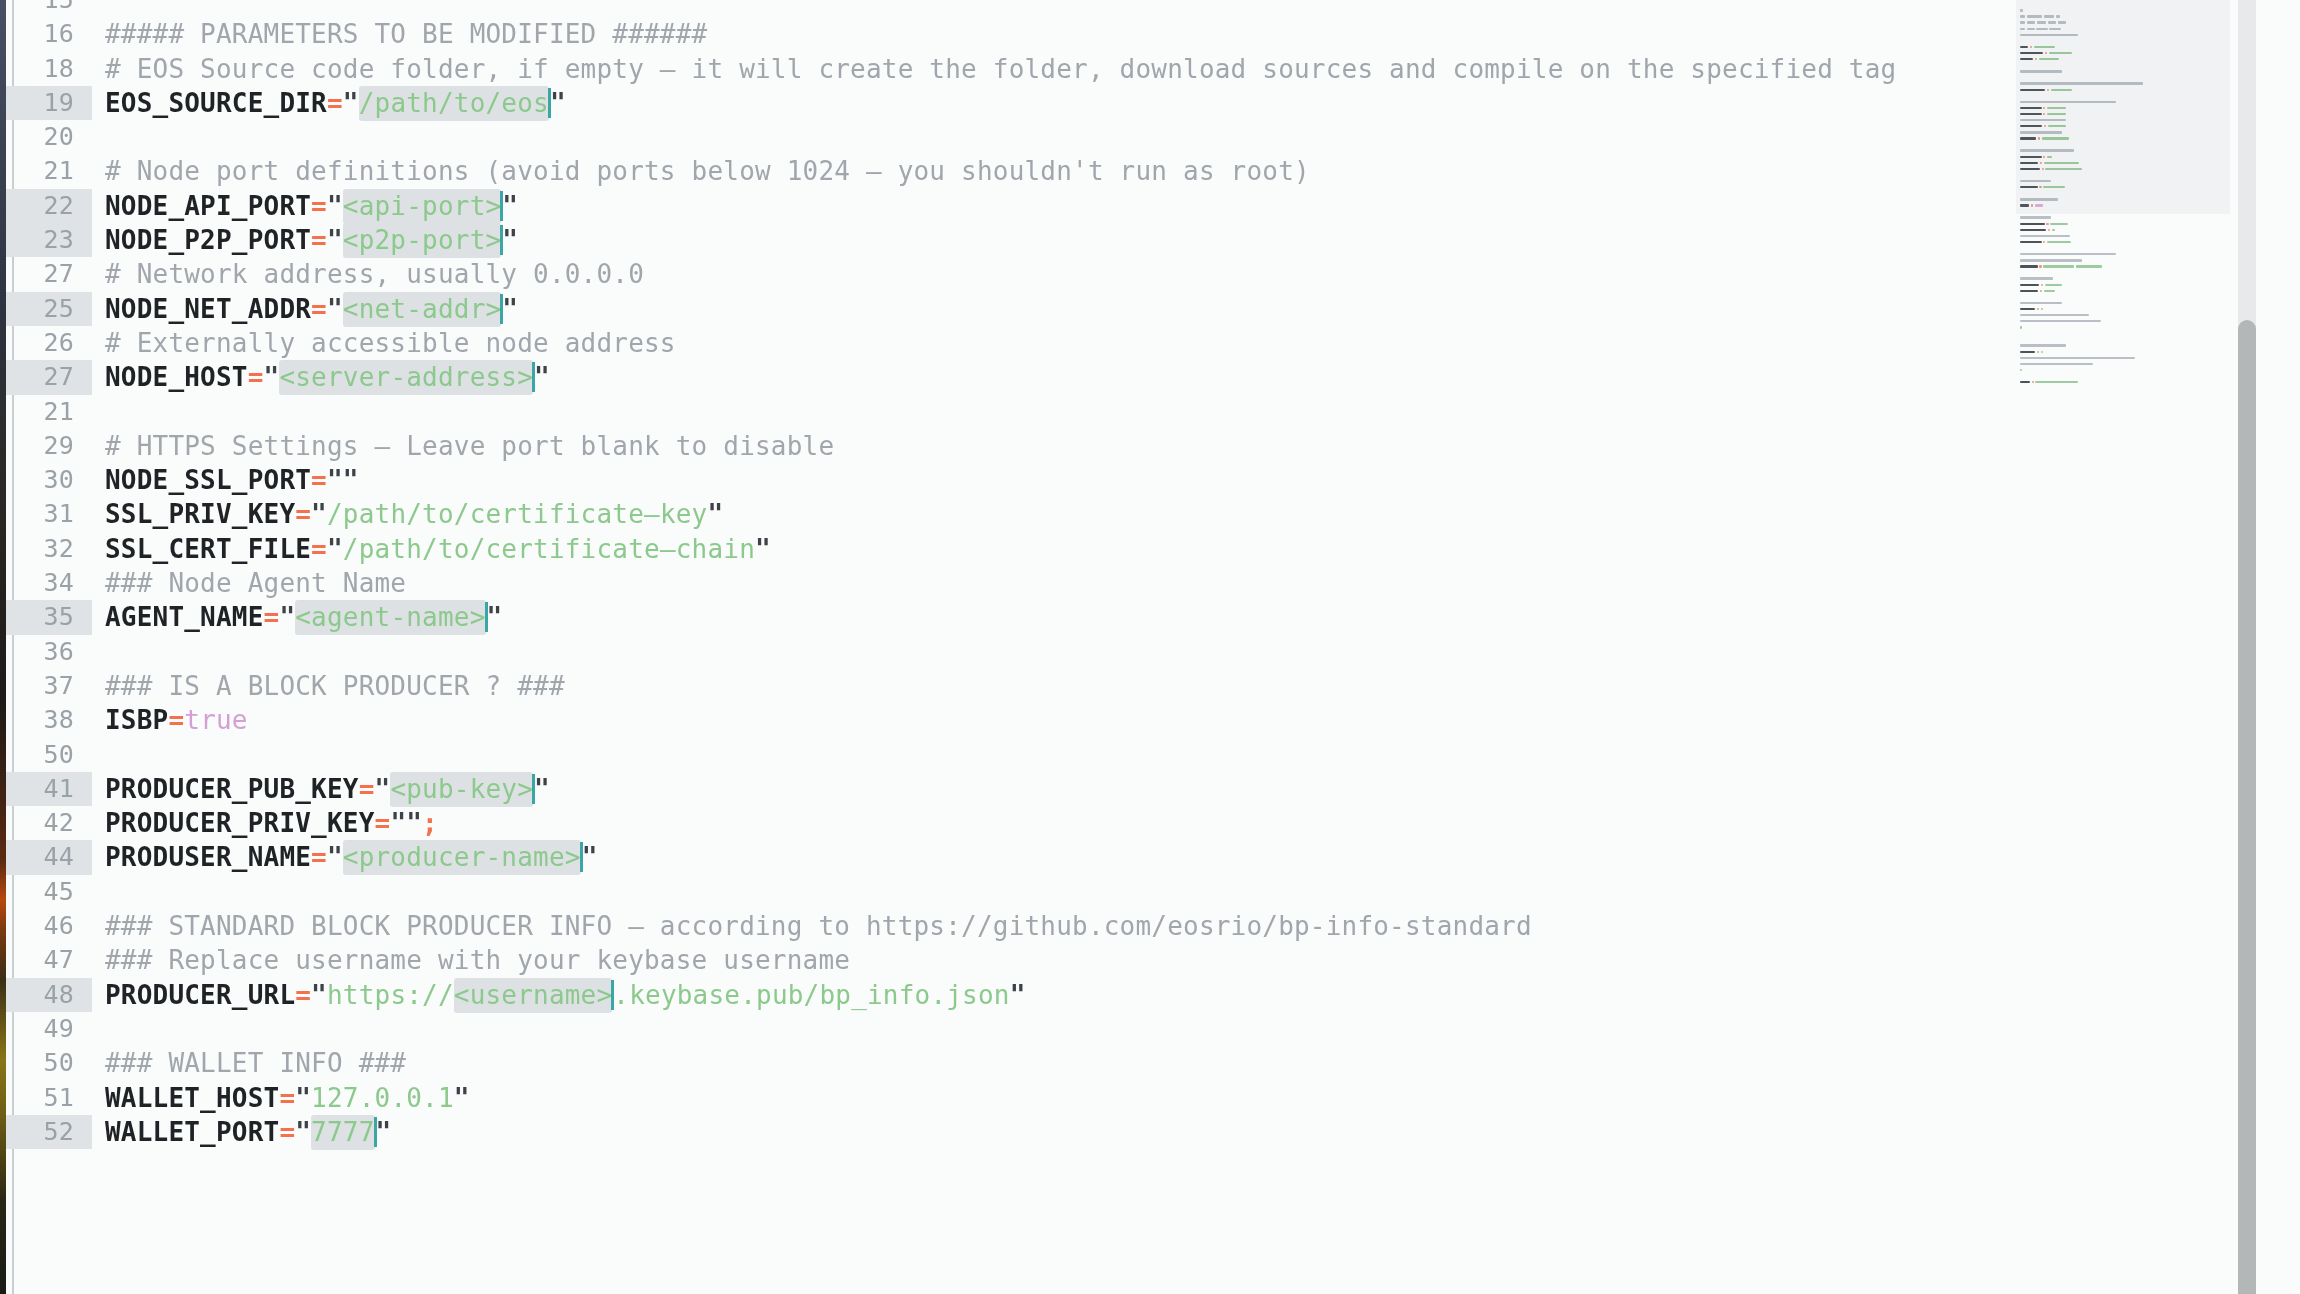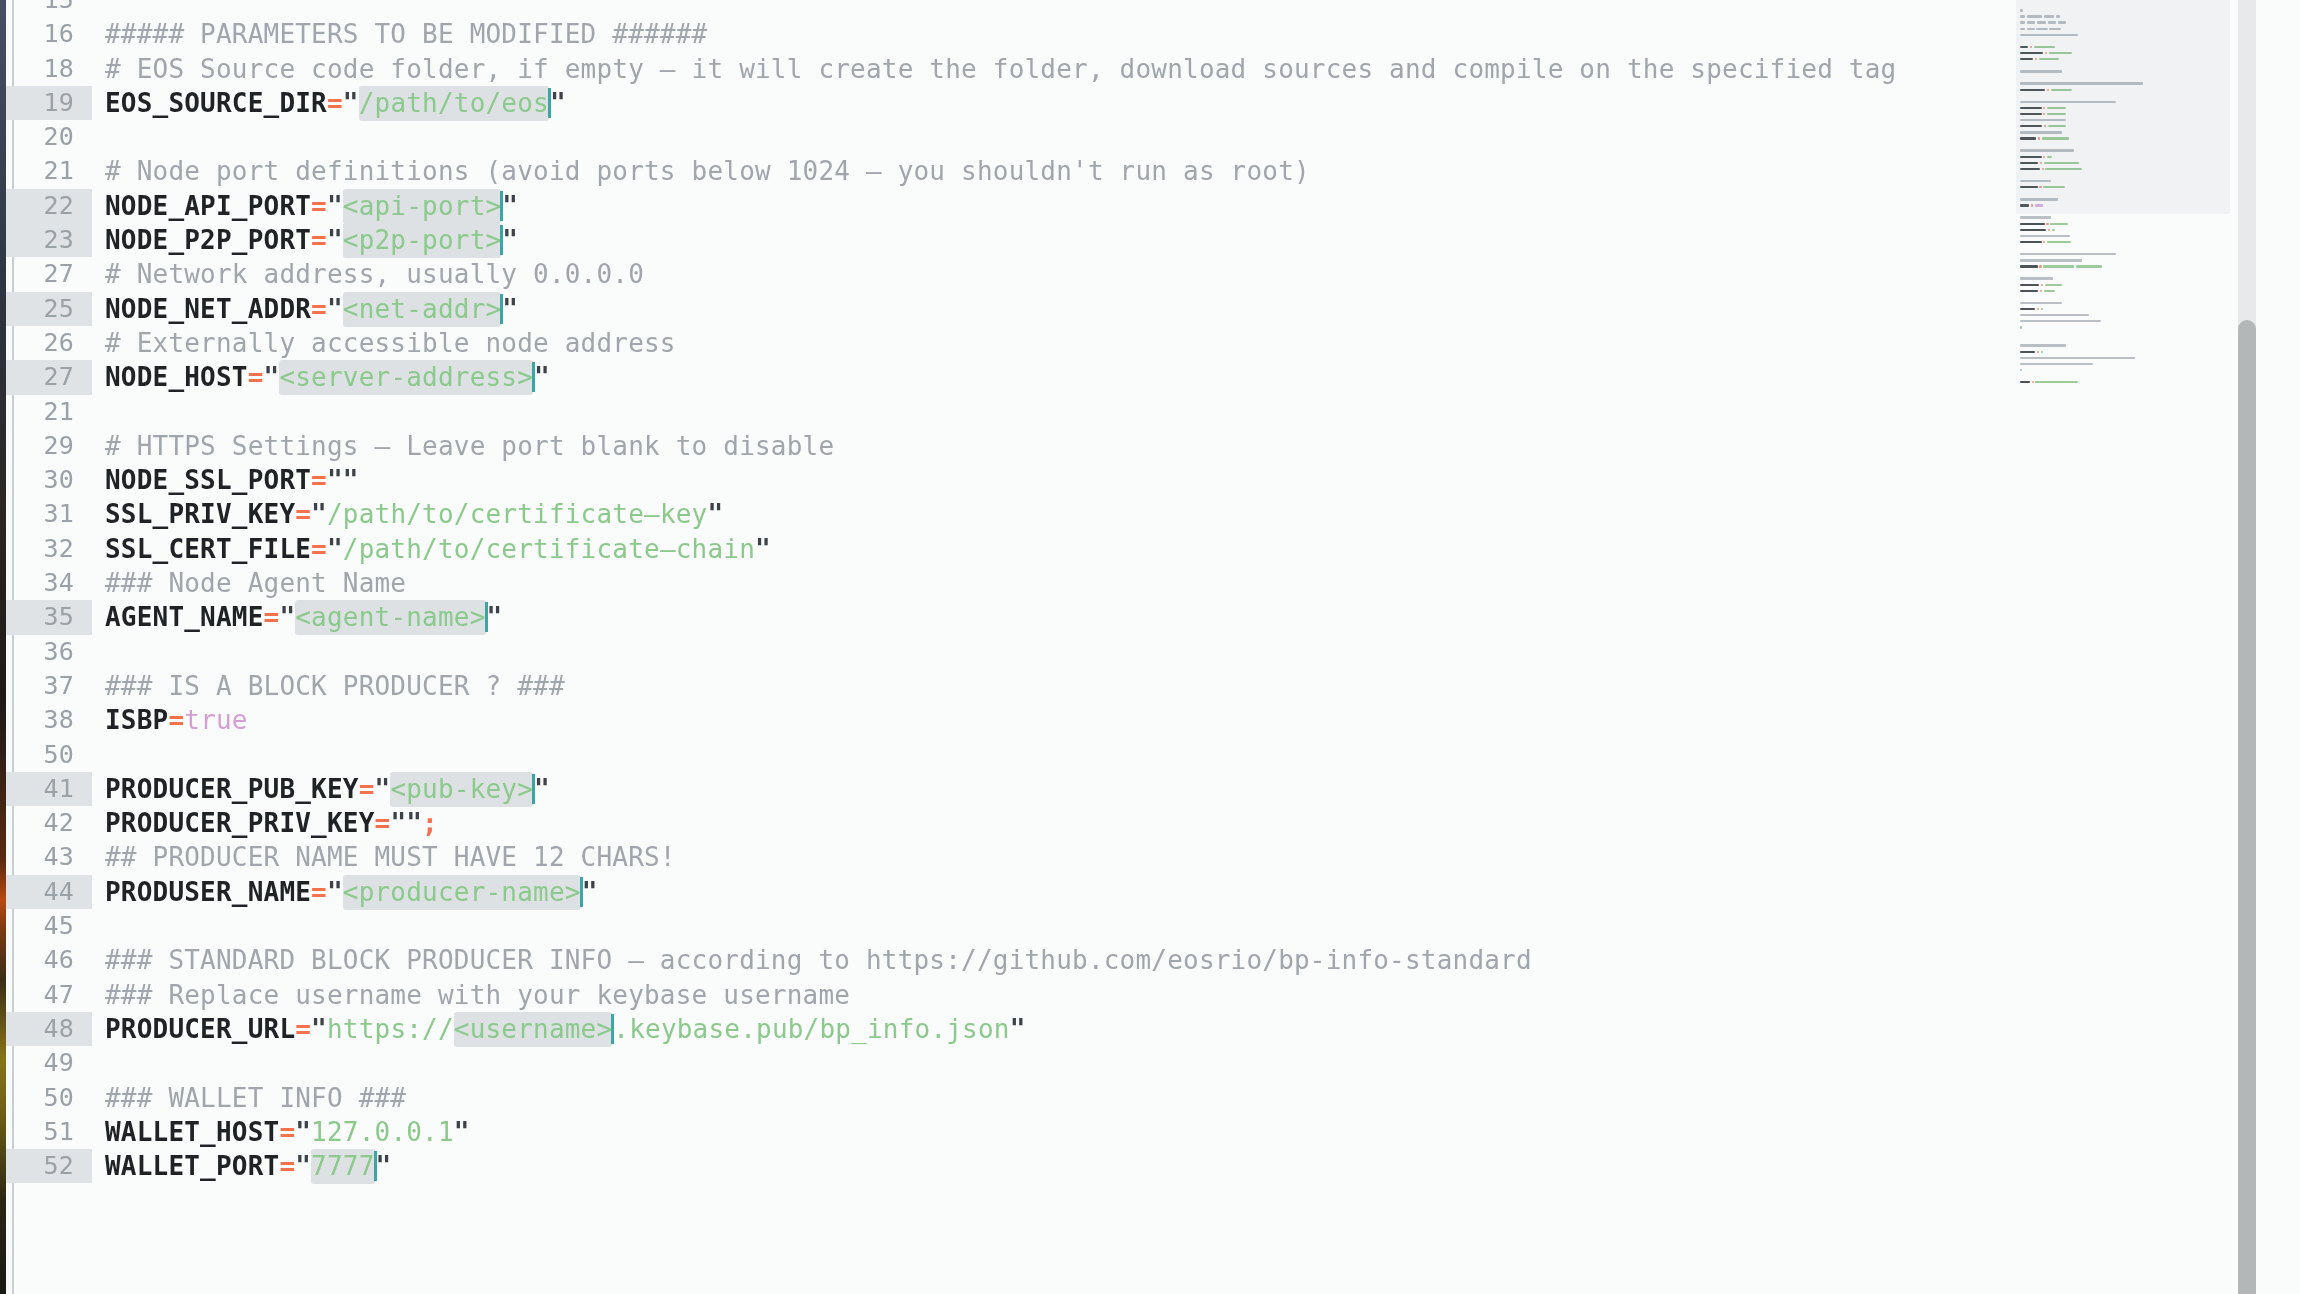--- a/index.html
+++ b/index.html
@@ -159,21 +159,20 @@
       <div class="line"><span class="gutter">31</span><span class="code"><span class="var">SSL_PRIV_KEY</span><span class="eq">=</span><span class="qt">"</span><span class="str">/path/to/certificate–key</span><span class="qt">"</span></span></div>
       <div class="line"><span class="gutter">32</span><span class="code"><span class="var">SSL_CERT_FILE</span><span class="eq">=</span><span class="qt">"</span><span class="str">/path/to/certificate–chain</span><span class="qt">"</span></span></div>
       <div class="line"><span class="gutter">34</span><span class="code"><span class="cm">### Node Agent Name</span></span></div>
       <div class="line hl"><span class="gutter">35</span><span class="code"><span class="var">AGENT_NAME</span><span class="eq">=</span><span class="qt">"</span><span class="str sel">&lt;agent-name&gt;</span><span class="caret"></span><span class="qt">"</span></span></div>
       <div class="line"><span class="gutter">36</span><span class="code"></span></div>
       <div class="line"><span class="gutter">37</span><span class="code"><span class="cm">### IS A BLOCK PRODUCER ? ###</span></span></div>
       <div class="line"><span class="gutter">38</span><span class="code"><span class="var">ISBP</span><span class="eq">=</span><span class="kw">true</span></span></div>
       <div class="line"><span class="gutter">50</span><span class="code"></span></div>
       <div class="line hl"><span class="gutter">41</span><span class="code"><span class="var">PRODUCER_PUB_KEY</span><span class="eq">=</span><span class="qt">"</span><span class="str sel">&lt;pub-key&gt;</span><span class="caret"></span><span class="qt">"</span></span></div>
       <div class="line"><span class="gutter">42</span><span class="code"><span class="var">PRODUCER_PRIV_KEY</span><span class="eq">=</span><span class="qt">""</span><span class="semi">;</span></span></div>
-      <div class="line"><span class="gutter">43</span><span class="code"><span class="cm">## PRODUCER NAME MUST HAVE 12 CHARS!</span></span></div>
       <div class="line hl"><span class="gutter">44</span><span class="code"><span class="var">PRODUSER_NAME</span><span class="eq">=</span><span class="qt">"</span><span class="str sel">&lt;producer-name&gt;</span><span class="caret"></span><span class="qt">"</span></span></div>
       <div class="line"><span class="gutter">45</span><span class="code"></span></div>
       <div class="line"><span class="gutter">46</span><span class="code"><span class="cm">### STANDARD BLOCK PRODUCER INFO – according to https://github.com/eosrio/bp-info-standard</span></span></div>
       <div class="line"><span class="gutter">47</span><span class="code"><span class="cm">### Replace username with your keybase username</span></span></div>
       <div class="line hl"><span class="gutter">48</span><span class="code"><span class="var">PRODUCER_URL</span><span class="eq">=</span><span class="qt">"</span><span class="str">https://</span><span class="str sel">&lt;username&gt;</span><span class="caret"></span><span class="str">.keybase.pub/bp_info.json</span><span class="qt">"</span></span></div>
       <div class="line"><span class="gutter">49</span><span class="code"></span></div>
       <div class="line"><span class="gutter">50</span><span class="code"><span class="cm">### WALLET INFO ###</span></span></div>
       <div class="line"><span class="gutter">51</span><span class="code"><span class="var">WALLET_HOST</span><span class="eq">=</span><span class="qt">"</span><span class="str">127.0.0.1</span><span class="qt">"</span></span></div>
       <div class="line hl"><span class="gutter">52</span><span class="code"><span class="var">WALLET_PORT</span><span class="eq">=</span><span class="qt">"</span><span class="str sel">7777</span><span class="caret"></span><span class="qt">"</span></span></div>
     </div>

